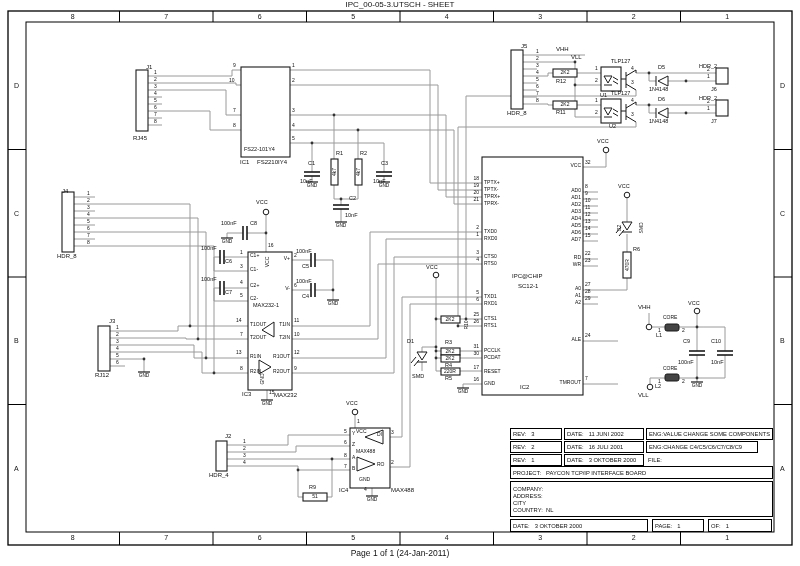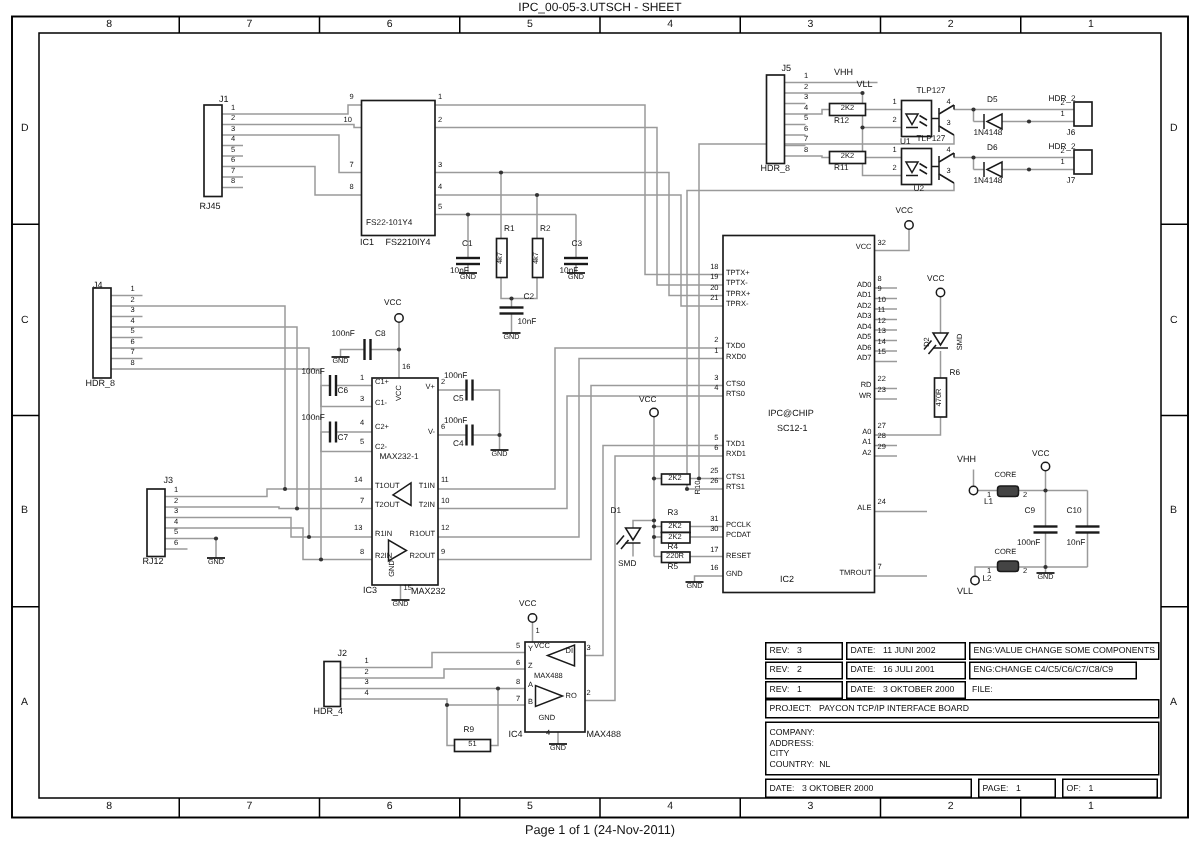--- a/index.html
+++ b/index.html
@@ -655,14 +655,14 @@
     <div class="tb-cell" style="left:143px;top:92px;width:52px;height:13px;">
       <span>PAGE:</span>
       <span>1</span>
     </div>
     <div class="tb-cell" style="left:199px;top:92px;width:64px;height:13px;">
       <span>OF:</span>
       <span>1</span>
     </div>
   </div>
 
-  <div class="hdr" id="sheet-footer" style="left:400px;top:549px;transform:translateX(-50%);font-size:8.5px;">Page 1 of 1 (24-Nov-2011)</div>
+  <div class="hdr" id="sheet-footer" style="left:400px;top:549px;transform:translateX(-50%);font-size:8.5px;">Page 1 of 1 (24-Jan-2011)</div>
 </div>
 
 </body></html>

